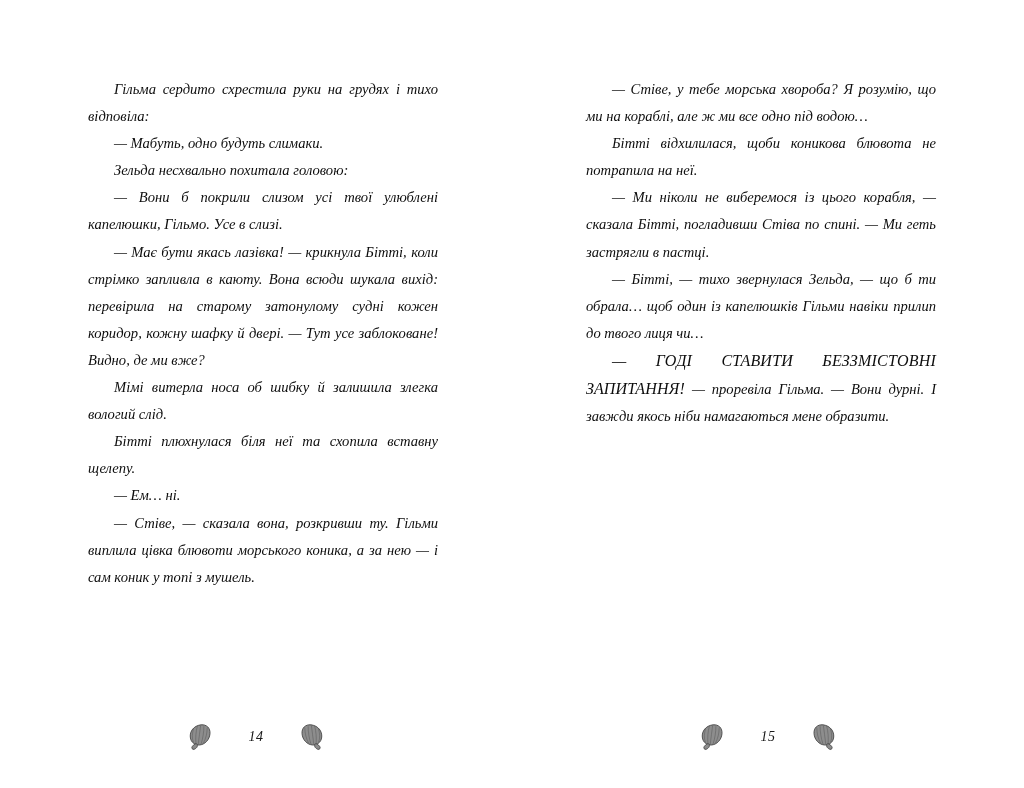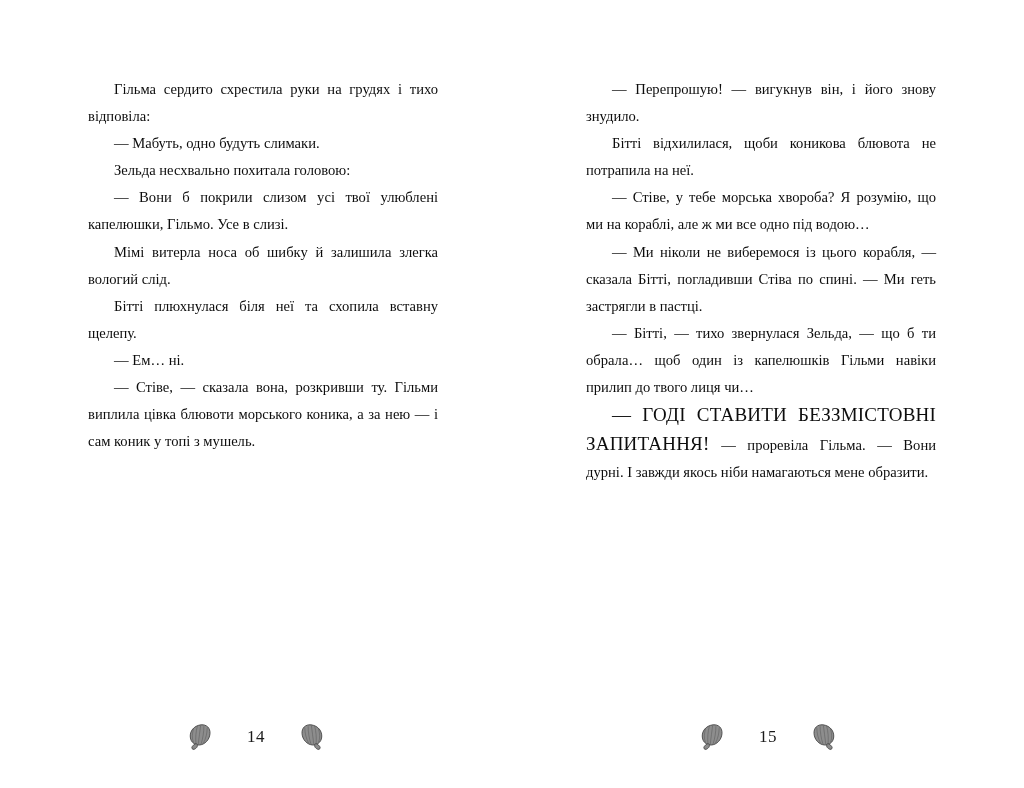--- a/index.html
+++ b/index.html
@@ -18,20 +18,21 @@
     color: #0d0d0d;
   }
 
   
   .spread {
     position: absolute;
     top: 0;
     left: 0;
     width: 1024px;
     height: 788px;
+    font-style: italic;
   }
 
   .leaf {
     position: absolute;
     top: 0;
     height: 788px;
     width: 512px;
   }
   .leaf.verso { left: 0; }
   .leaf.recto { left: 512px; }
@@ -50,39 +51,39 @@
   .leaf.verso .column { left: 88px; }
   .leaf.recto .column { left: 74px; }
 
   .column p {
     margin: 0;
     text-indent: 26px;
   }
 
   
   .shout {
-    font-size: 19px;
+    font-size: 16px;
     letter-spacing: 0.2px;
   }
 
   
   .footer {
     position: absolute;
     bottom: 28px;
     left: 0;
     width: 512px;
     height: 46px;
     display: flex;
     align-items: center;
     justify-content: center;
     gap: 28px;
   }
 
   .folio {
-    font-size: 17px;
+    font-size: 14px;
     color: #1a1a1a;
     letter-spacing: 0.5px;
     min-width: 22px;
     text-align: center;
   }
 
   .shell {
     width: 30px;
     height: 30px;
     display: block;
@@ -94,20 +95,21 @@
 
 <div class="page">
   <div class="spread">
 
     <div class="leaf verso">
       <div class="column">
         <p>Гільма сердито схрестила руки на грудях і тихо відповіла:</p>
         <p>— Мабуть, одно будуть слимаки.</p>
         <p>Зельда несхвально похитала головою:</p>
         <p>— Вони б покрили слизом усі твої улюблені капелюшки, Гільмо. Усе в слизі.</p>
+        <p>— Має бути якась лазівка! — крикнула Бітті, коли стрімко запливла в каюту. Вона всюди шукала вихід: перевірила на старому затонулому судні кожен коридор, кожну шафку й двері. — Тут усе заблоковане! Видно, де ми вже?</p>
         <p>Мімі витерла носа об шибку й залишила злегка вологий слід.</p>
         <p>Бітті плюхнулася біля неї та схопила вставну щелепу.</p>
         <p>— Ем… ні.</p>
         <p>— Стіве, — сказала вона, розкривши ту. Гільми виплила цівка блювоти морського коника, а за нею — і сам коник у топі з мушель.</p>
       </div>
 
       <div class="footer">
         <svg class="shell left" viewBox="0 0 64 64">
           <g fill="#8d8d8d" stroke="#4a4a4a" stroke-width="2">
             <path d="M30 6 C14 8 6 20 7 32 C8 44 18 50 27 49 C38 48 48 38 49 25 C50 13 42 5 30 6 Z"></path>
@@ -135,23 +137,22 @@
             <path d="M43 13 C43 24 40 36 35 45"></path>
             <path d="M22 9 C19 20 18 34 19 46"></path>
             <path d="M14 14 C11 24 10 35 14 44"></path>
           </g>
         </svg>
       </div>
     </div>
 
     <div class="leaf recto">
       <div class="column">
-        <p>— Перепрошую! — вигукнув він, і його знову знудило.</p>
+        <p>— Стіве, у тебе морська хвороба? Я розумію, що ми на кораблі, але ж ми все одно під водою…</p>
         <p>Бітті відхилилася, щоби коникова блювота не потрапила на неї.</p>
-        <p>— Стіве, у тебе морська хвороба? Я розумію, що ми на кораблі, але ж ми все одно під водою…</p>
         <p>— Ми ніколи не виберемося із цього корабля, — сказала Бітті, погладивши Стіва по спині. — Ми геть застрягли в пастці.</p>
         <p>— Бітті, — тихо звернулася Зельда, — що б ти обрала… щоб один із капелюшків Гільми навіки прилип до твого лиця чи…</p>
         <p><span class="shout">— ГОДІ СТАВИТИ БЕЗЗМІСТОВНІ ЗАПИТАННЯ!</span><span> — проревіла Гільма. — Вони дурні. І завжди якось ніби намагаються мене образити.</span></p>
       </div>
 
       <div class="footer">
         <svg class="shell left" viewBox="0 0 64 64">
           <g fill="#8d8d8d" stroke="#4a4a4a" stroke-width="2">
             <path d="M30 6 C14 8 6 20 7 32 C8 44 18 50 27 49 C38 48 48 38 49 25 C50 13 42 5 30 6 Z"></path>
             <path d="M17 47 C12 50 9 54 11 57 C13 60 18 58 21 54 C23 51 22 48 20 46 Z"></path>

